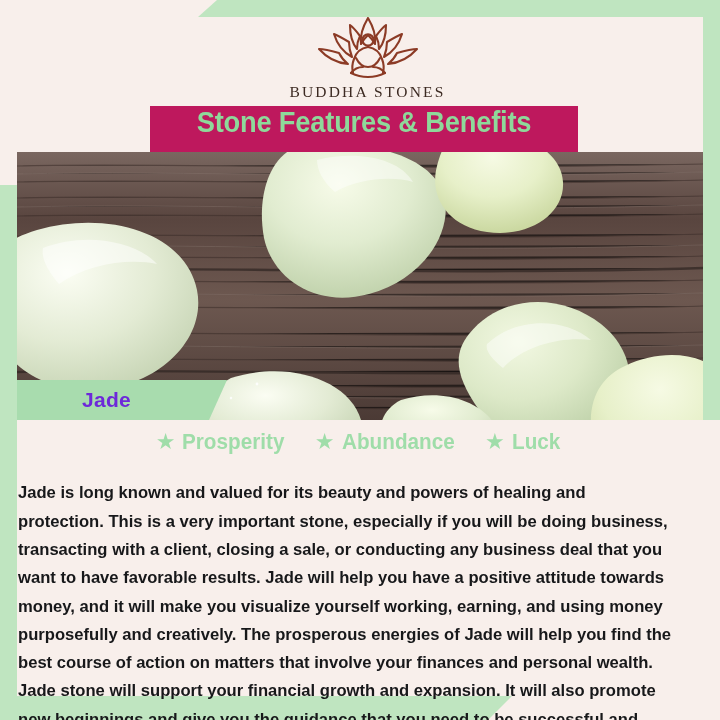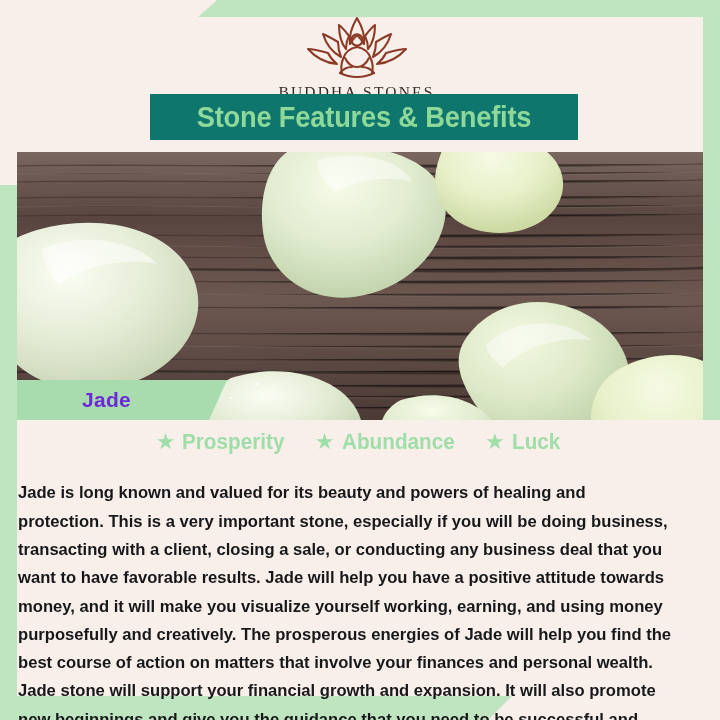--- a/index.html
+++ b/index.html
@@ -50,21 +50,21 @@
     left: 0;
     top: 696px;
     width: 512px;
     height: 24px;
     clip-path: polygon(0 0, 100% 0, calc(100% - 24px) 100%, 0 100%);
   }
 
   
   #logo-block {
     position: absolute;
-    left: 4px;
+    left: 15px;
     top: 14px;
     width: 705px;
     text-align: center;
   }
   #lotus-icon {
     display: block;
     margin: 0 auto;
   }
   #brand-name {
     display: block;
@@ -72,26 +72,26 @@
     font-family: "Liberation Serif", serif;
     font-size: 15.5px;
     letter-spacing: 2.2px;
     color: #3c2a22;
   }
 
   
   #title-band {
     position: absolute;
     left: 150px;
-    top: 94px;
+    top: 106px;
     width: 428px;
     height: 46px;
-    background: #0f766e;
+    background: #be185d;
     display: flex;
-    align-items: center;
+    align-items: flex-start;
     justify-content: center;
   }
   #page-title {
     font-size: 29px;
     font-weight: bold;
     color: #8ed99a;
     letter-spacing: -0.2px;
     font-stretch: condensed;
     transform: scaleX(0.94);
   }

